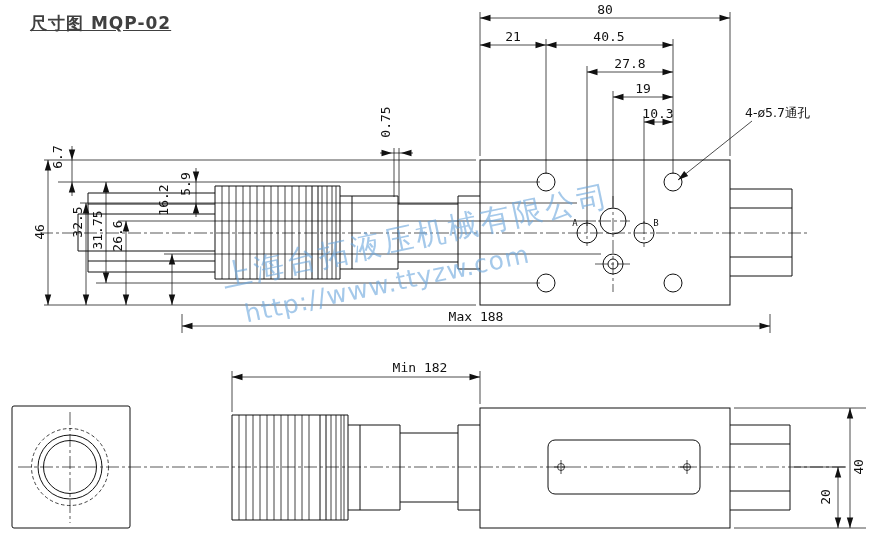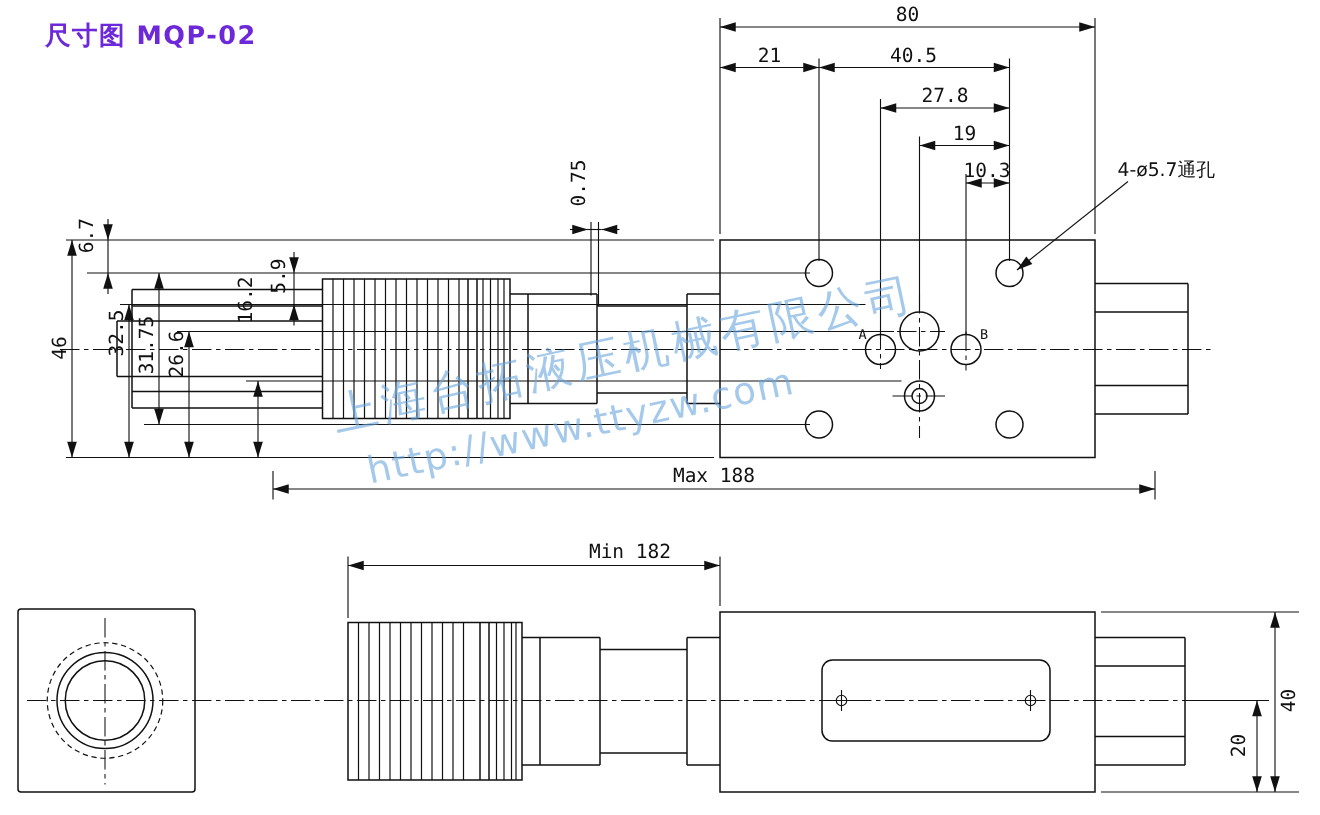--- a/index.html
+++ b/index.html
@@ -1,20 +1,20 @@
 <!DOCTYPE html>
 <html><head>
 <meta charset="utf-8">
 <style>
   html,body{margin:0;padding:0;background:#fff;}
   #canvas{position:relative;width:880px;height:543px;background:#ffffff;overflow:hidden;
           font-family:"DejaVu Sans Mono","Liberation Mono",monospace;}
   #drawing{position:absolute;left:0;top:0;}
-  .page-title{position:absolute;left:30px;top:12px;font-size:17px;font-weight:bold;color:#6d28d9;
-              font-family:"DejaVu Sans","Liberation Sans",sans-serif;letter-spacing:1px;}
+  .page-title{position:absolute;left:30px;top:12px;font-size:17px;font-weight:bold;color:#404040;
+              font-family:"DejaVu Sans","Liberation Sans",sans-serif;letter-spacing:1px;text-decoration:underline;}
   .wm{position:absolute;color:rgba(105,165,220,0.6);transform-origin:left top;pointer-events:none;
       font-family:"DejaVu Sans","Liberation Sans",sans-serif;white-space:nowrap;}
   .wm-company{left:218px;top:258px;font-size:30px;letter-spacing:3px;transform:rotate(-12deg);}
   .wm-url{left:242px;top:300px;font-size:25px;letter-spacing:1px;transform:rotate(-12deg);}
   svg text{font-family:"DejaVu Sans Mono","Liberation Mono",monospace;font-size:13px;fill:#111;}
   svg text.cjk{font-family:"DejaVu Sans","Liberation Sans",sans-serif;font-size:12.5px;}
   svg text.tiny{font-size:9px;}
   .ln{stroke:#111;stroke-width:1;fill:none;}
   .thin{stroke:#111;stroke-width:0.75;fill:none;}
   .cl{stroke:#111;stroke-width:0.7;stroke-dasharray:13 3 3 3;fill:none;}

